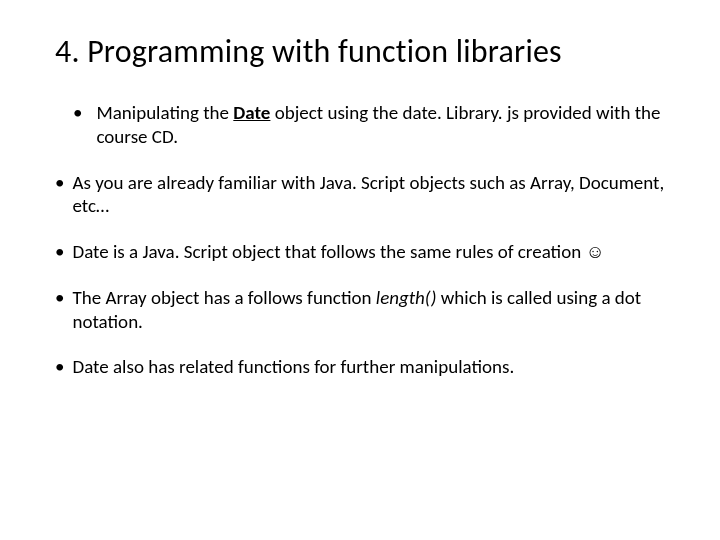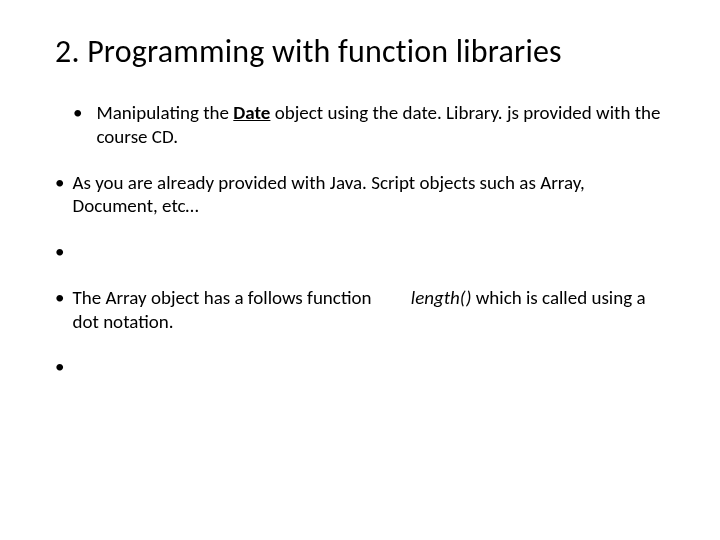--- a/index.html
+++ b/index.html
@@ -32,49 +32,51 @@
   }
   .bullet-flush {
     display: flex;
     margin-bottom: 22px;
   }
   .bullet-flush .dot {
     padding-right: 8px;
     flex-shrink: 0;
   }
   .underline { text-decoration: underline; font-weight: bold; }
-  .italic { font-style: italic; margin-left: 35px; }
+  .italic { font-style: italic; }
 </style>
 </head>
 <body>
 
-<h1 class="title">2. Programming with function libraries</h1>
+<h1 class="title">4. Programming with function libraries</h1>
 
 <div class="content">
 
   <div class="bullet-indent">
     <span class="dot">•</span>
     <span>
       <span>Manipulating the </span><span class="underline">Date</span><span> object using the date. Library. js provided with the course CD.</span>
     </span>
   </div>
 
   <div class="bullet-flush">
     <span class="dot">•</span>
-    <span>As you are already provided with Java. Script objects such as Array, Document, etc…</span>
+    <span>As you are already familiar with Java. Script objects such as Array, Document, etc…</span>
   </div>
 
   <div class="bullet-flush">
     <span class="dot">•</span>
+    <span>Date is a Java. Script object that follows the same rules of creation ☺</span>
   </div>
 
   <div class="bullet-flush">
     <span class="dot">•</span>
     <span>
       <span>The Array object has a follows function </span><span class="italic">length()</span><span> which is called using a dot notation.</span>
     </span>
   </div>
 
   <div class="bullet-flush">
     <span class="dot">•</span>
+    <span>Date also has related functions for further manipulations.</span>
   </div>
 
 </div>
 
 </body></html>

